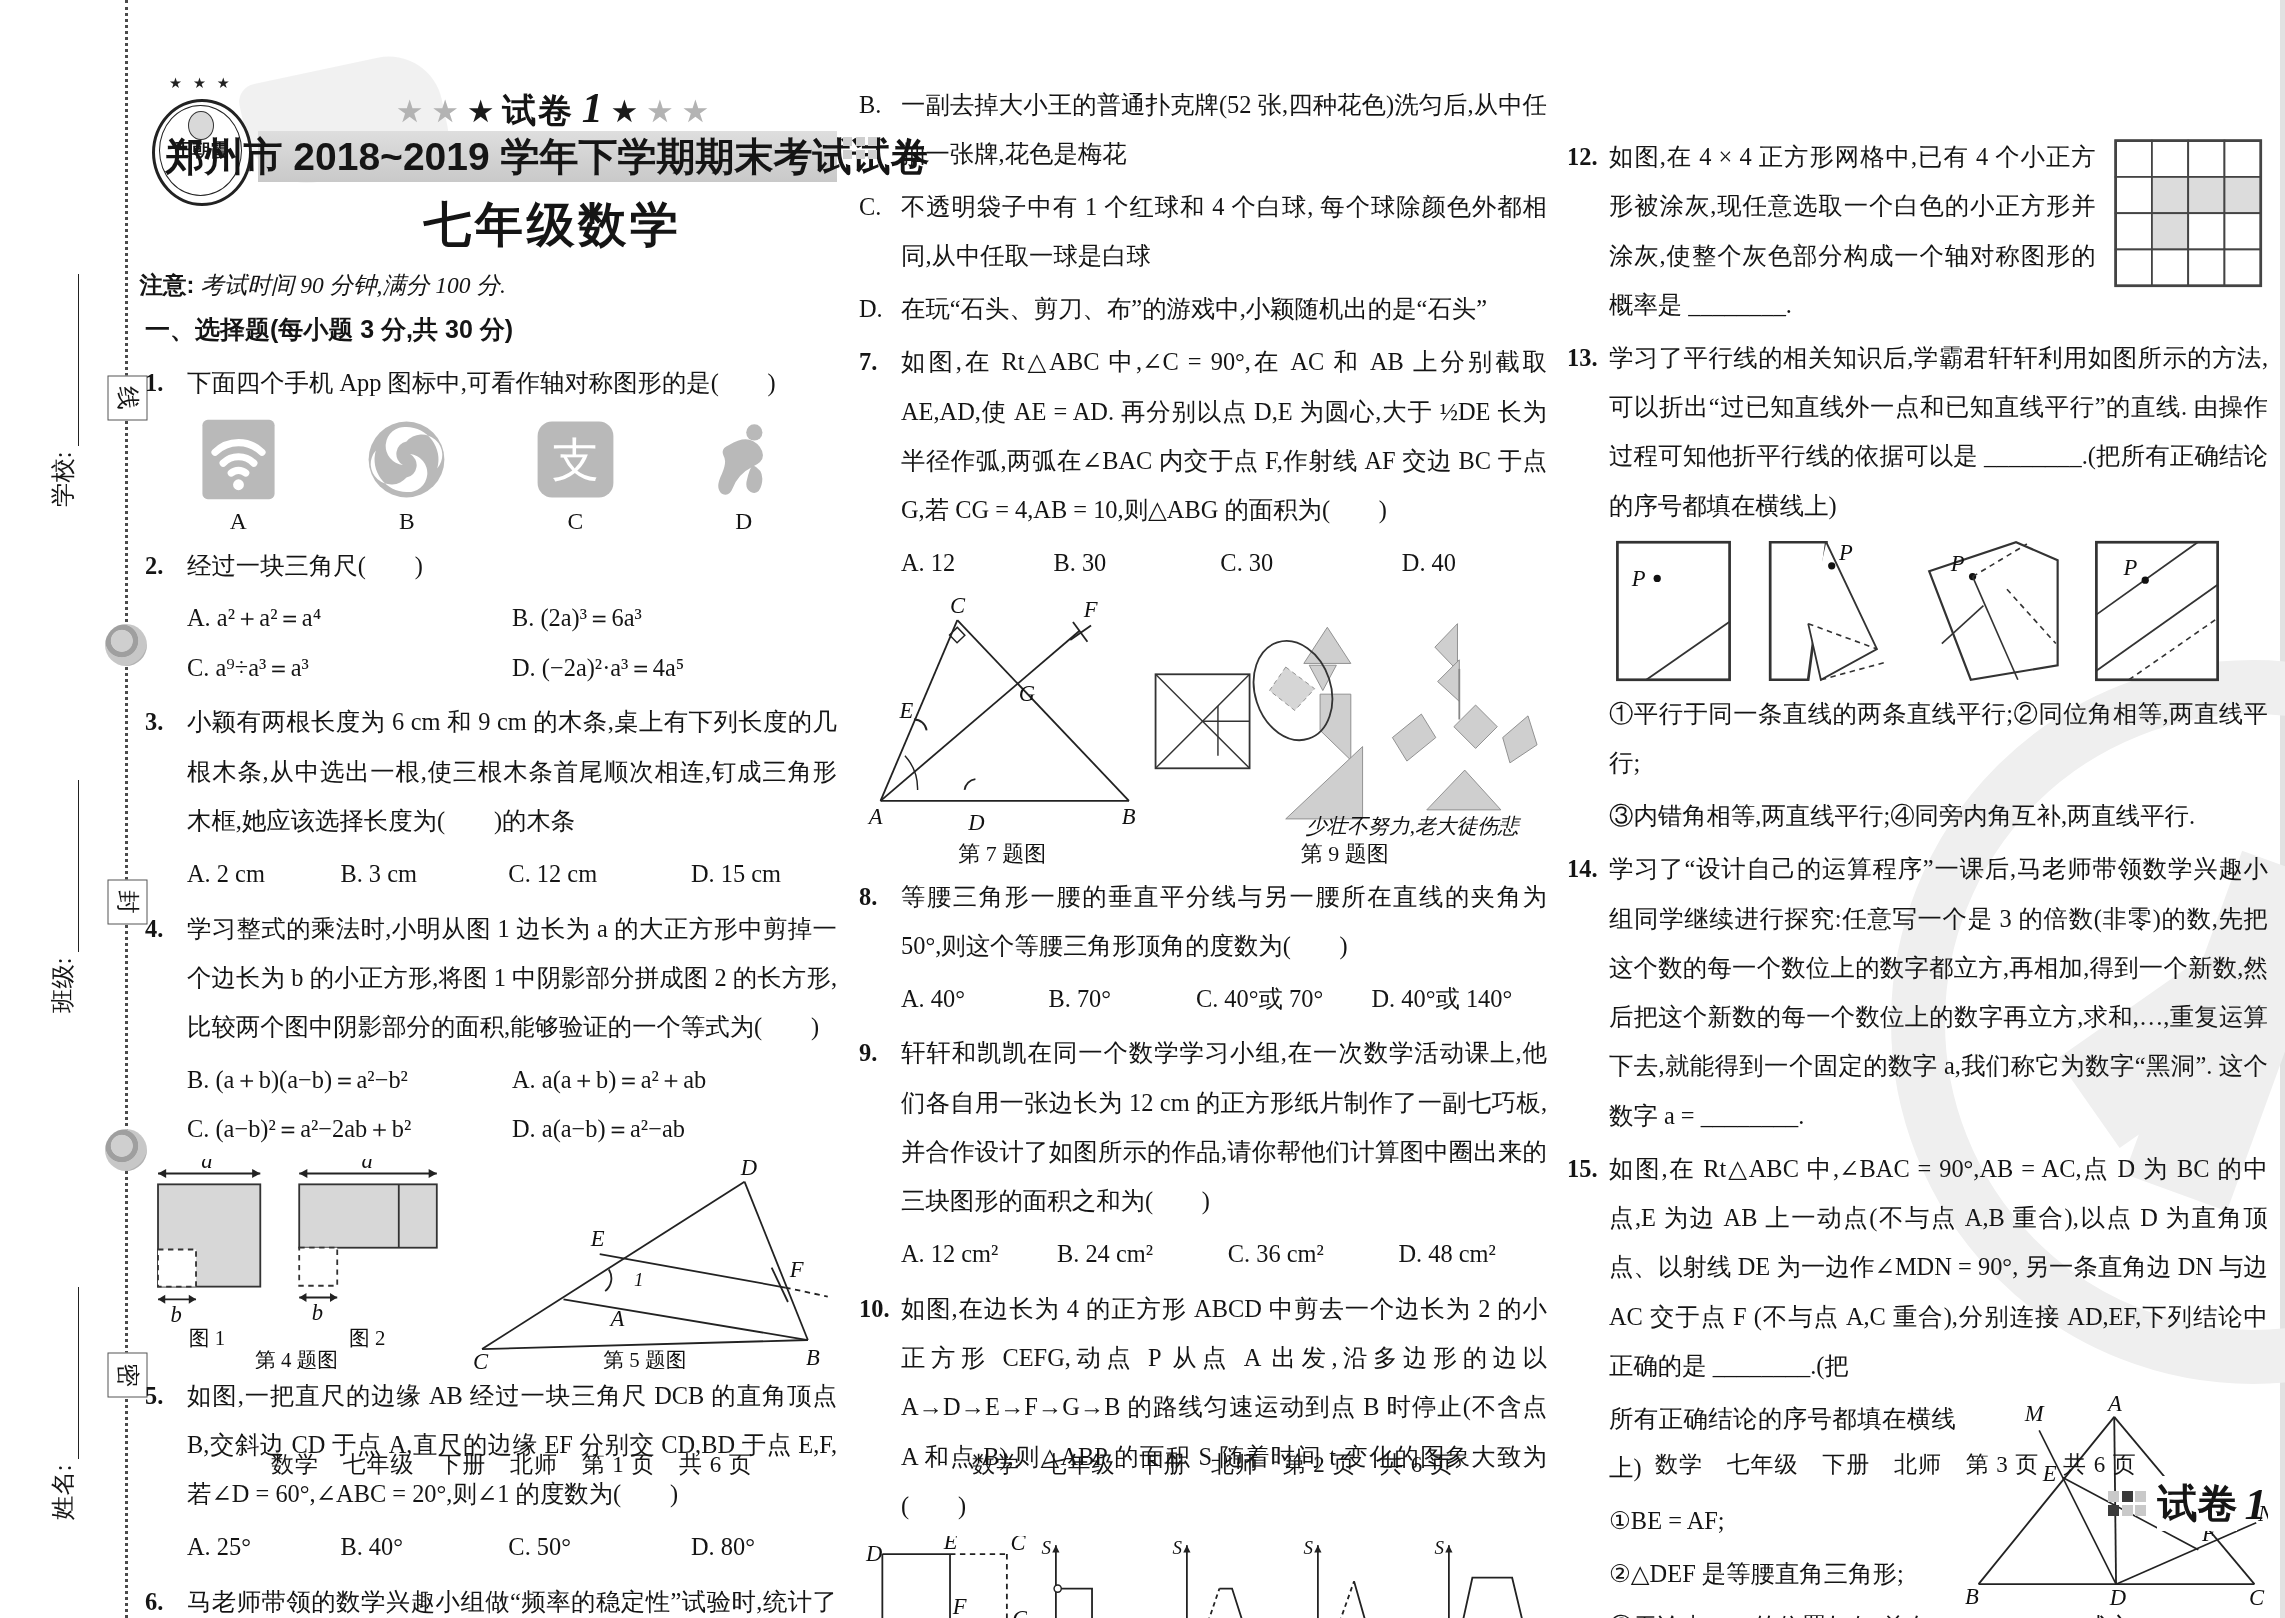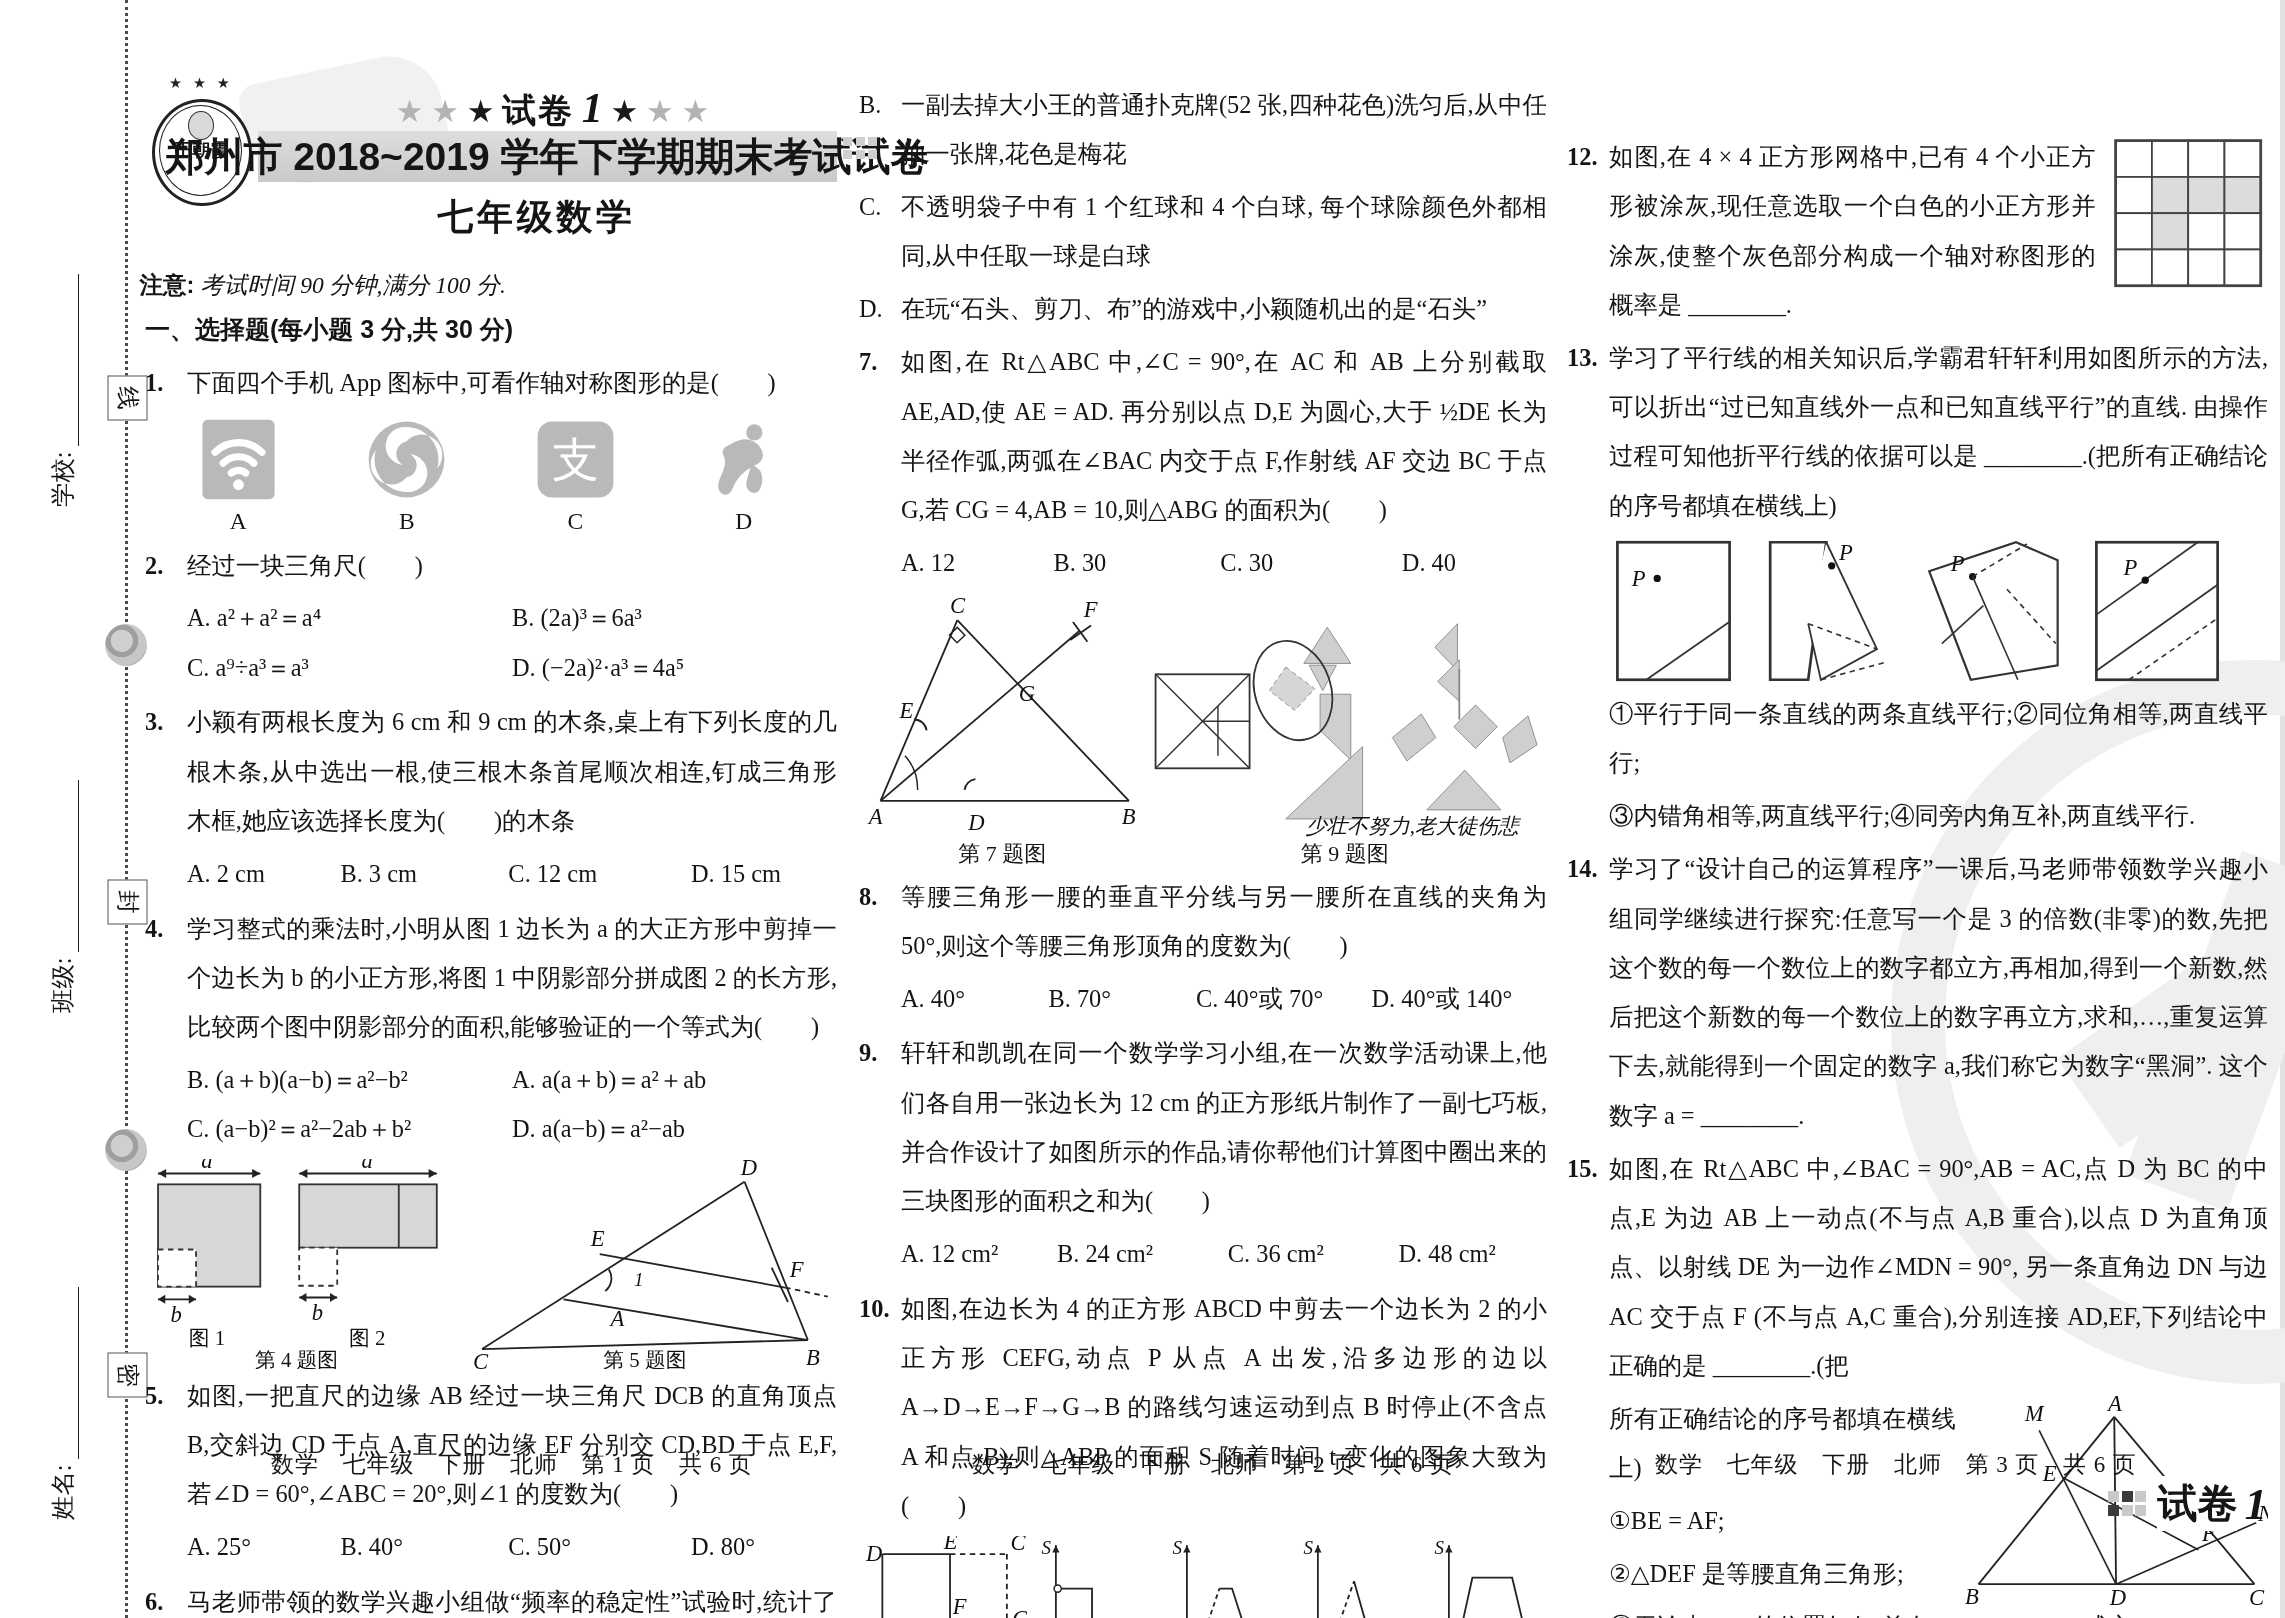--- a/index.html
+++ b/index.html
@@ -34,22 +34,22 @@
           transform:rotate(-12deg);opacity:.55;}
   .tagline{position:absolute;left:136px;top:34px;width:561px;text-align:center;font-size:31px;}
   .tagline .sg{color:#b3b3b3;} .tagline .sb{color:#1a1a1a;}
   .tagline .tl{font-weight:bold;font-size:34px;font-family:"Liberation Sans",sans-serif;letter-spacing:1.8px;}
   .tagline .tn{font-style:italic;font-weight:bold;font-size:42px;font-family:"Liberation Serif",serif;}
   .banner{position:absolute;left:122px;top:81px;width:579px;height:51px;display:flex;align-items:center;justify-content:center;
           background:linear-gradient(180deg,#dedede,#c9c9c9);}
   .banner .btx{font-family:"Liberation Sans",sans-serif;font-weight:bold;font-size:39px;white-space:nowrap;}
   .bdeco{position:absolute;left:707px;top:87px;display:grid;grid-template-columns:repeat(3,9px);grid-gap:3.6px;}
   .bdeco i{width:9px;height:9px;background:#cfcfcf;}
-  .gradeline{position:absolute;left:120px;top:143px;width:561px;text-align:center;font-family:"Liberation Sans",sans-serif;
-             font-weight:bold;font-size:36px;letter-spacing:3.6px;}
+  .gradeline{position:absolute;left:136px;top:143px;width:561px;text-align:center;font-family:"Liberation Sans",sans-serif;
+             font-weight:bold;font-size:48px;letter-spacing:3.6px;}
   .notice{position:absolute;left:3.6px;top:219px;font-size:23.5px;}
   .notice b{font-family:"Liberation Sans",sans-serif;}
   .notice i{font-style:italic;}
   
   .col{position:absolute;font-size:24.4px;line-height:2.02;text-align:justify;}
   #col1{left:145px;top:300px;width:692px;}
   #col2{left:859px;top:80px;width:688px;}
   #col3{left:1567px;top:132px;width:701px;}
   .sech{font-family:"Liberation Sans",sans-serif;font-weight:bold;font-size:25px;margin:3.6px 0;}
   .q{position:relative;padding-left:42px;margin:0 0 3.6px;}

